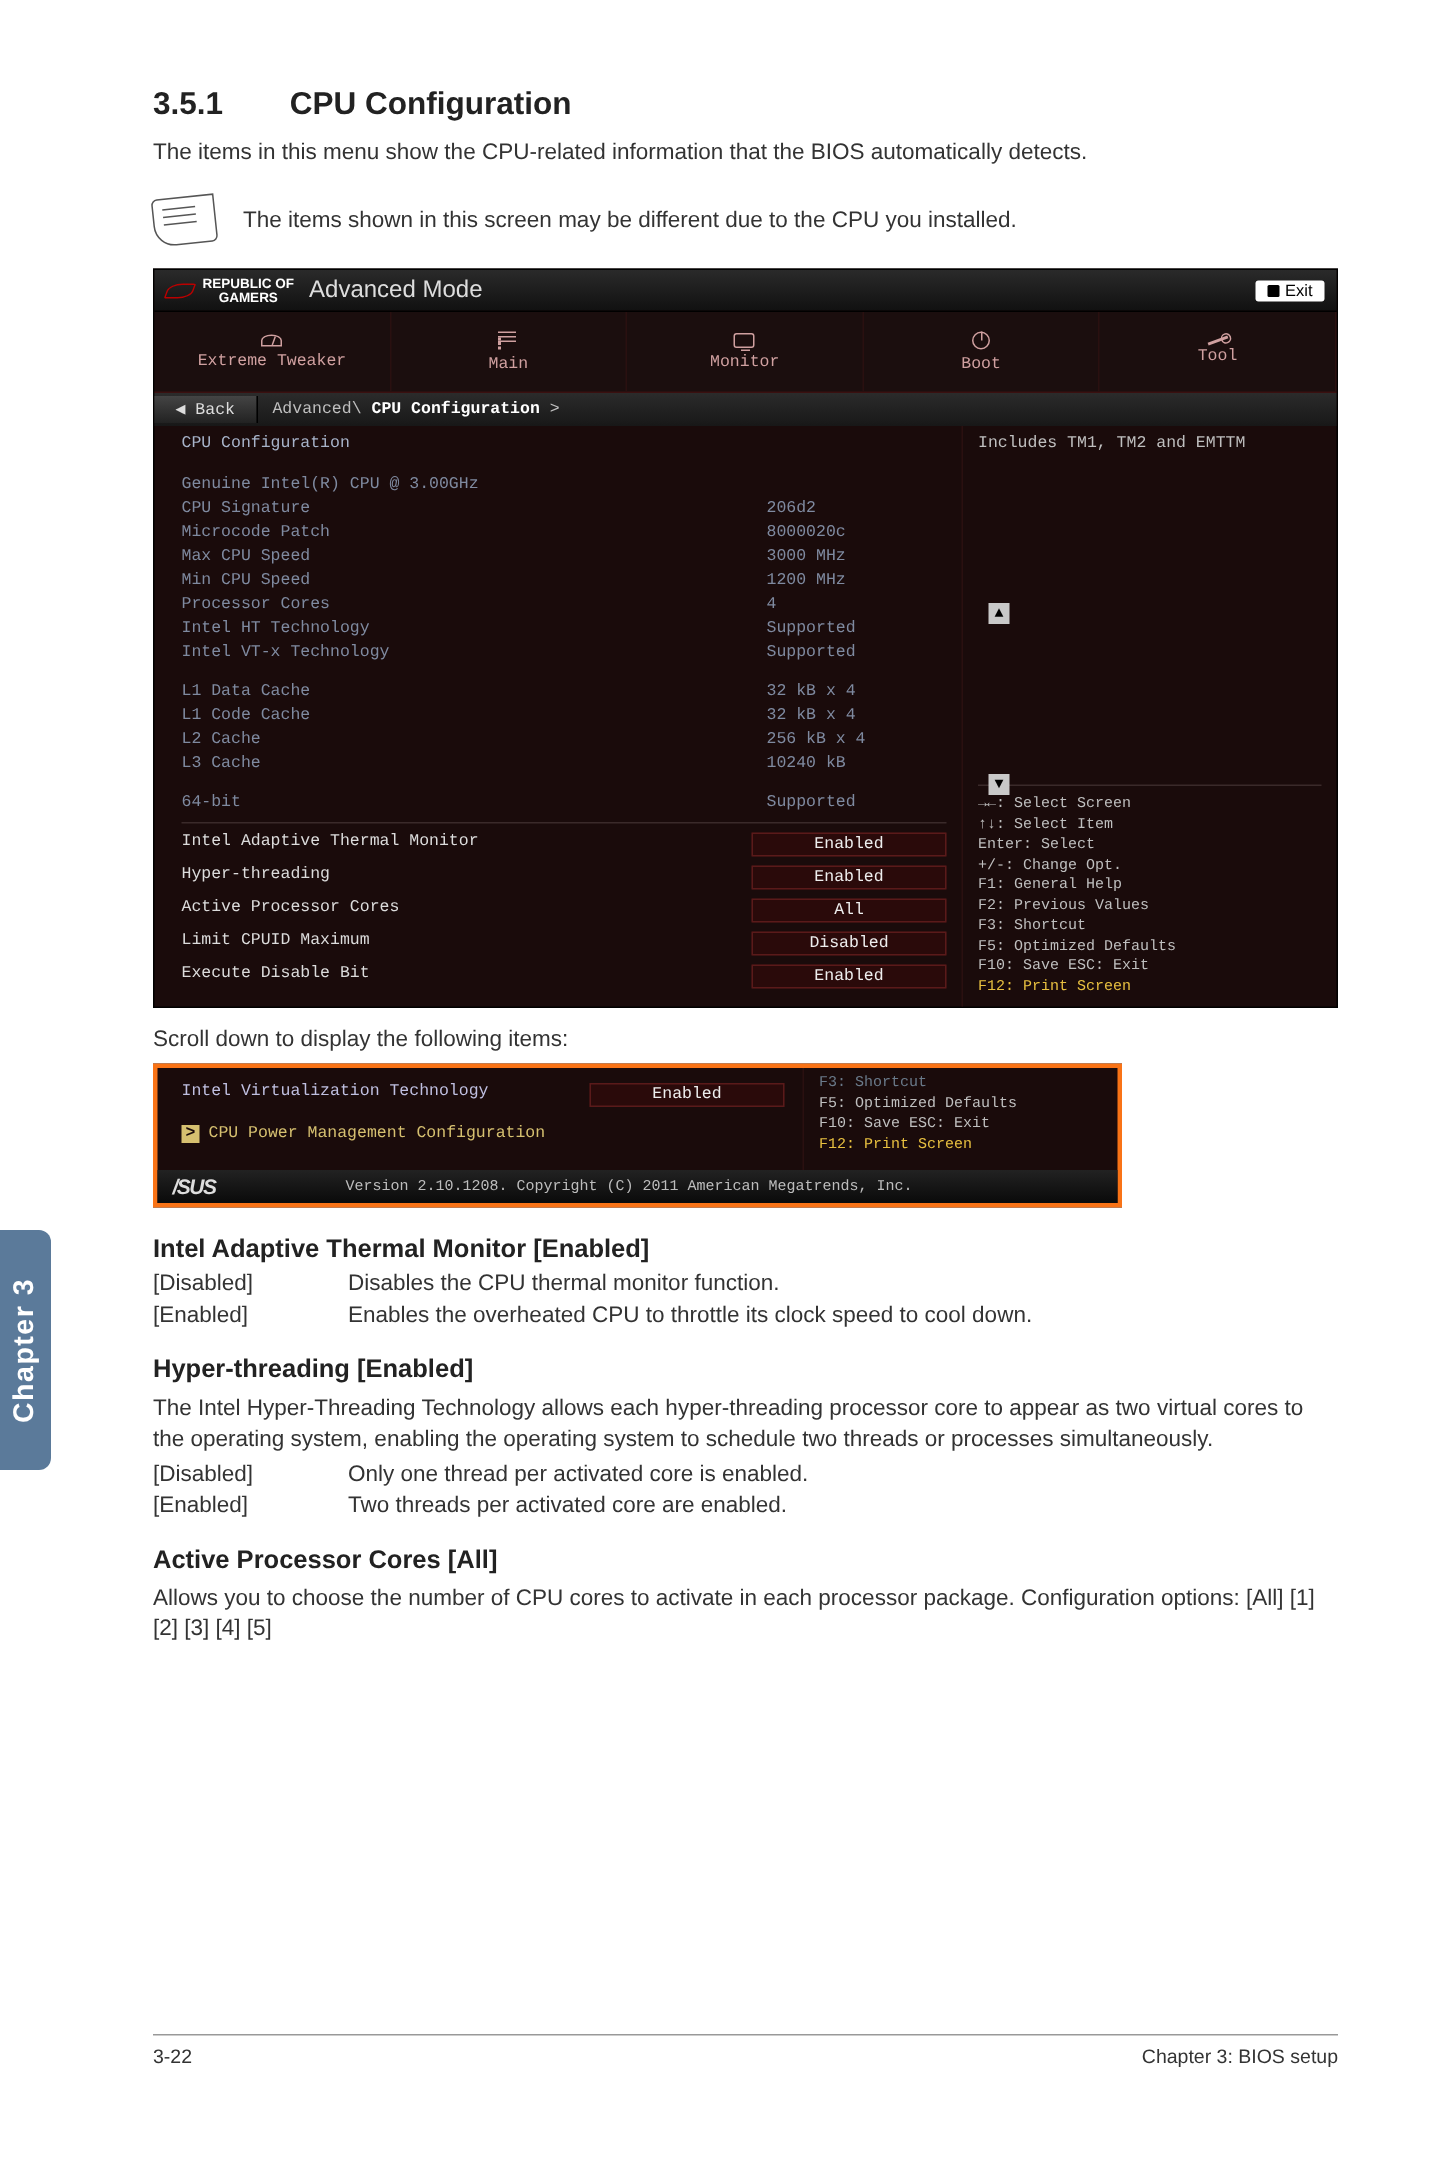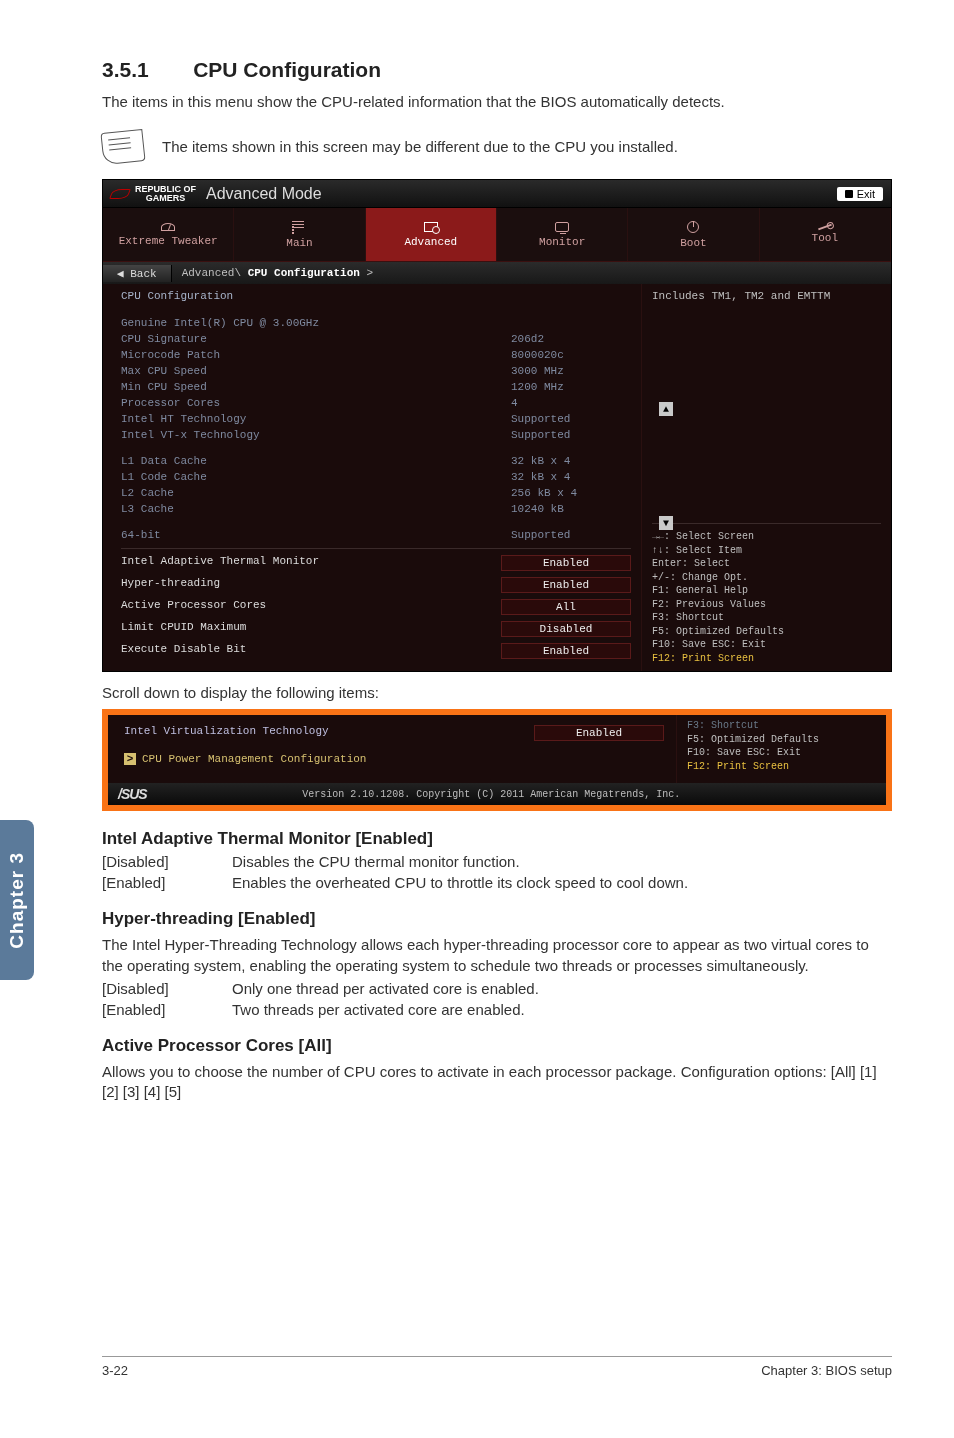--- a/index.html
+++ b/index.html
@@ -151,21 +151,21 @@
     padding:1px 0;
     font-size:11px;
   }
   .scroll-arrow{ width:14px;height:14px;background:#c9c9c9;color:#000;display:flex;align-items:center;justify-content:center;font-size:10px;font-weight:bold;}
   .help-top{ color:#bfbfbf; flex:1;}
   .help-keys{ color:#bfbfbf; line-height:1.35; font-size:10px;}
   .help-keys .y{ color:#e8c040;}
   .sep-line{ border-top:1px solid #3a2a2a; margin: 6px 0;}
   .scroll-note{ font-size:15px; color:#333; margin-top:12px;}
   .bios-box2{
-    margin-top:8px; width:790px; background:#1a0b0b; border:6px solid #f97316;
+    margin-top:8px; width:646px; background:#1a0b0b; border:3px solid #f97316;
     font-family:"Courier New",monospace; font-size:11px; color:#c9c9c9;
   }
   .bios2-body{ display:flex;}
   .bios2-left{ flex:1; padding:8px 12px 14px 16px; display:flex; flex-direction:column; gap:10px;}
   .bios2-right{ width:210px; padding:4px 10px 10px; border-left:1px solid #2a1010;}
   .link-row{ color:#d6c070;}
   .link-row .chev{
     display:inline-block; width:12px;height:12px;background:#d6c070;color:#1a0b0b;
     text-align:center;line-height:12px;font-weight:bold;margin-right:6px;
   }
@@ -226,24 +226,20 @@
         <div class="tab-icon icon-dial"></div>
         <span>Extreme Tweaker</span>
       </div>
       <div class="bios-tab">
         <div class="tab-icon icon-list">
             <span></span>
             <span></span>
             <span></span>
           </div>
         <span>Main</span>
-      </div>
-      <div class="bios-tab active">
-        <div class="tab-icon icon-chip"></div>
-        <span>Advanced</span>
       </div>
       <div class="bios-tab">
         <div class="tab-icon icon-monitor"></div>
         <span>Monitor</span>
       </div>
       <div class="bios-tab">
         <div class="tab-icon icon-power"></div>
         <span>Boot</span>
       </div>
       <div class="bios-tab">

